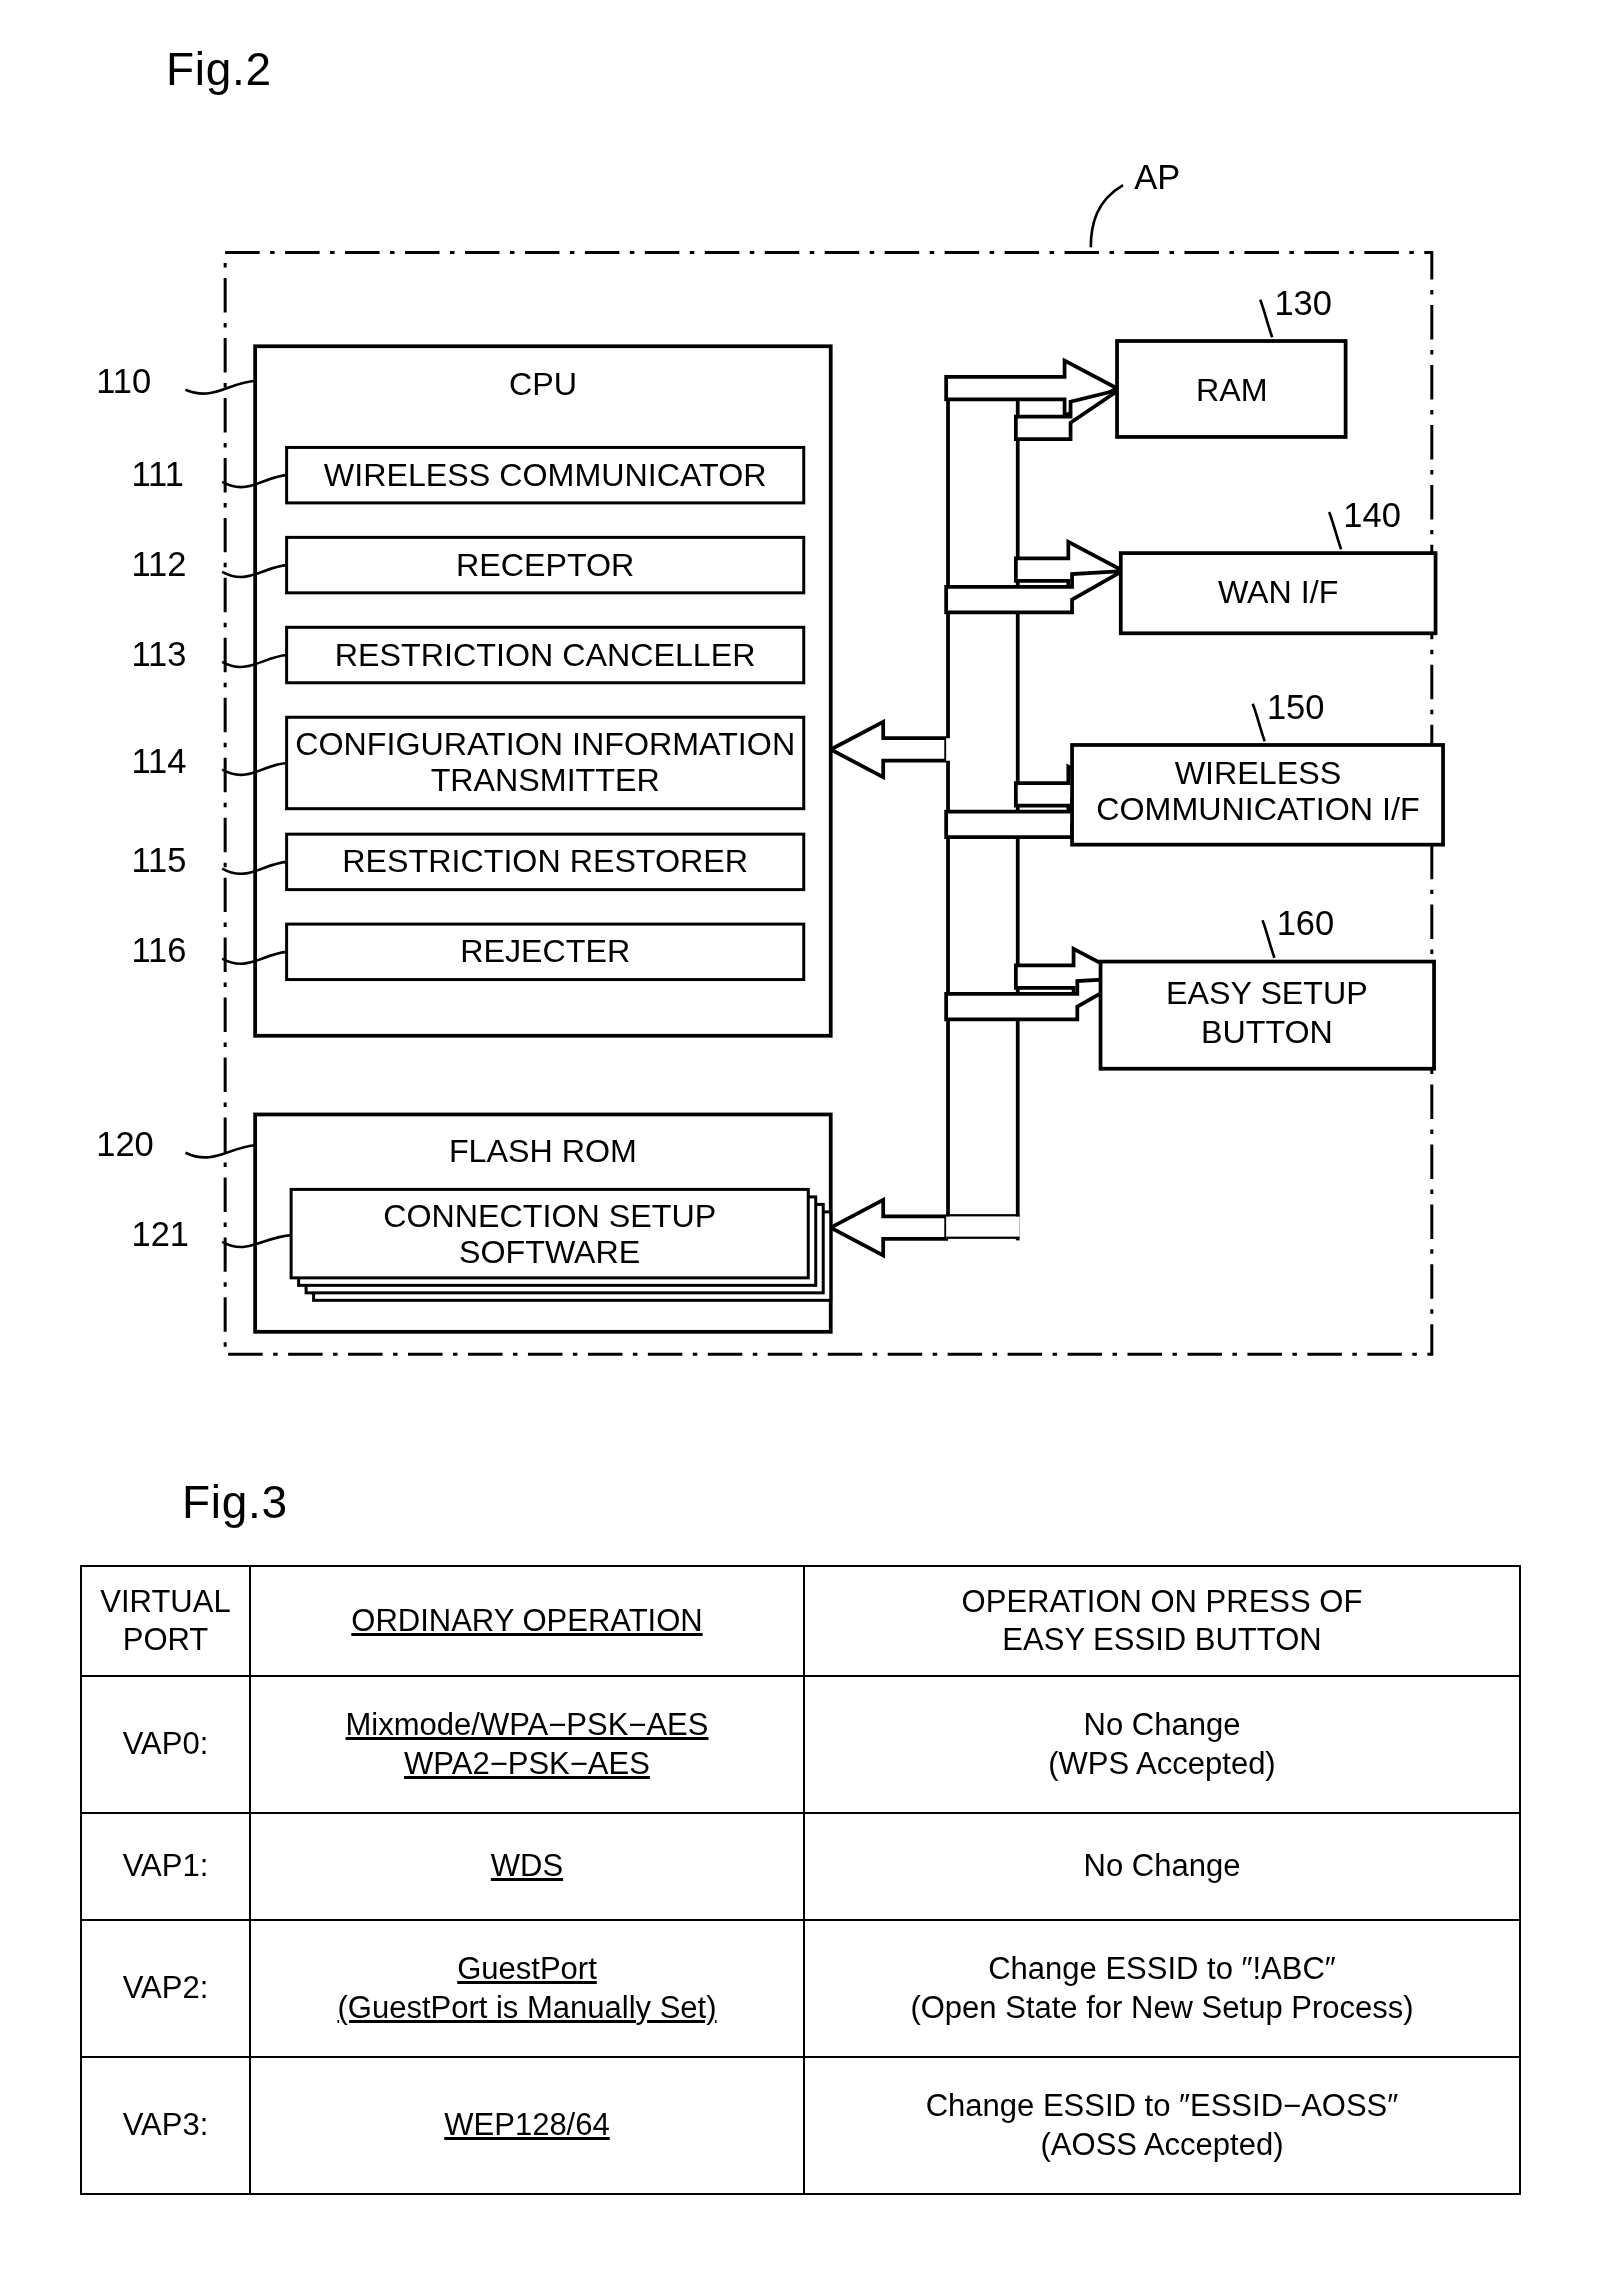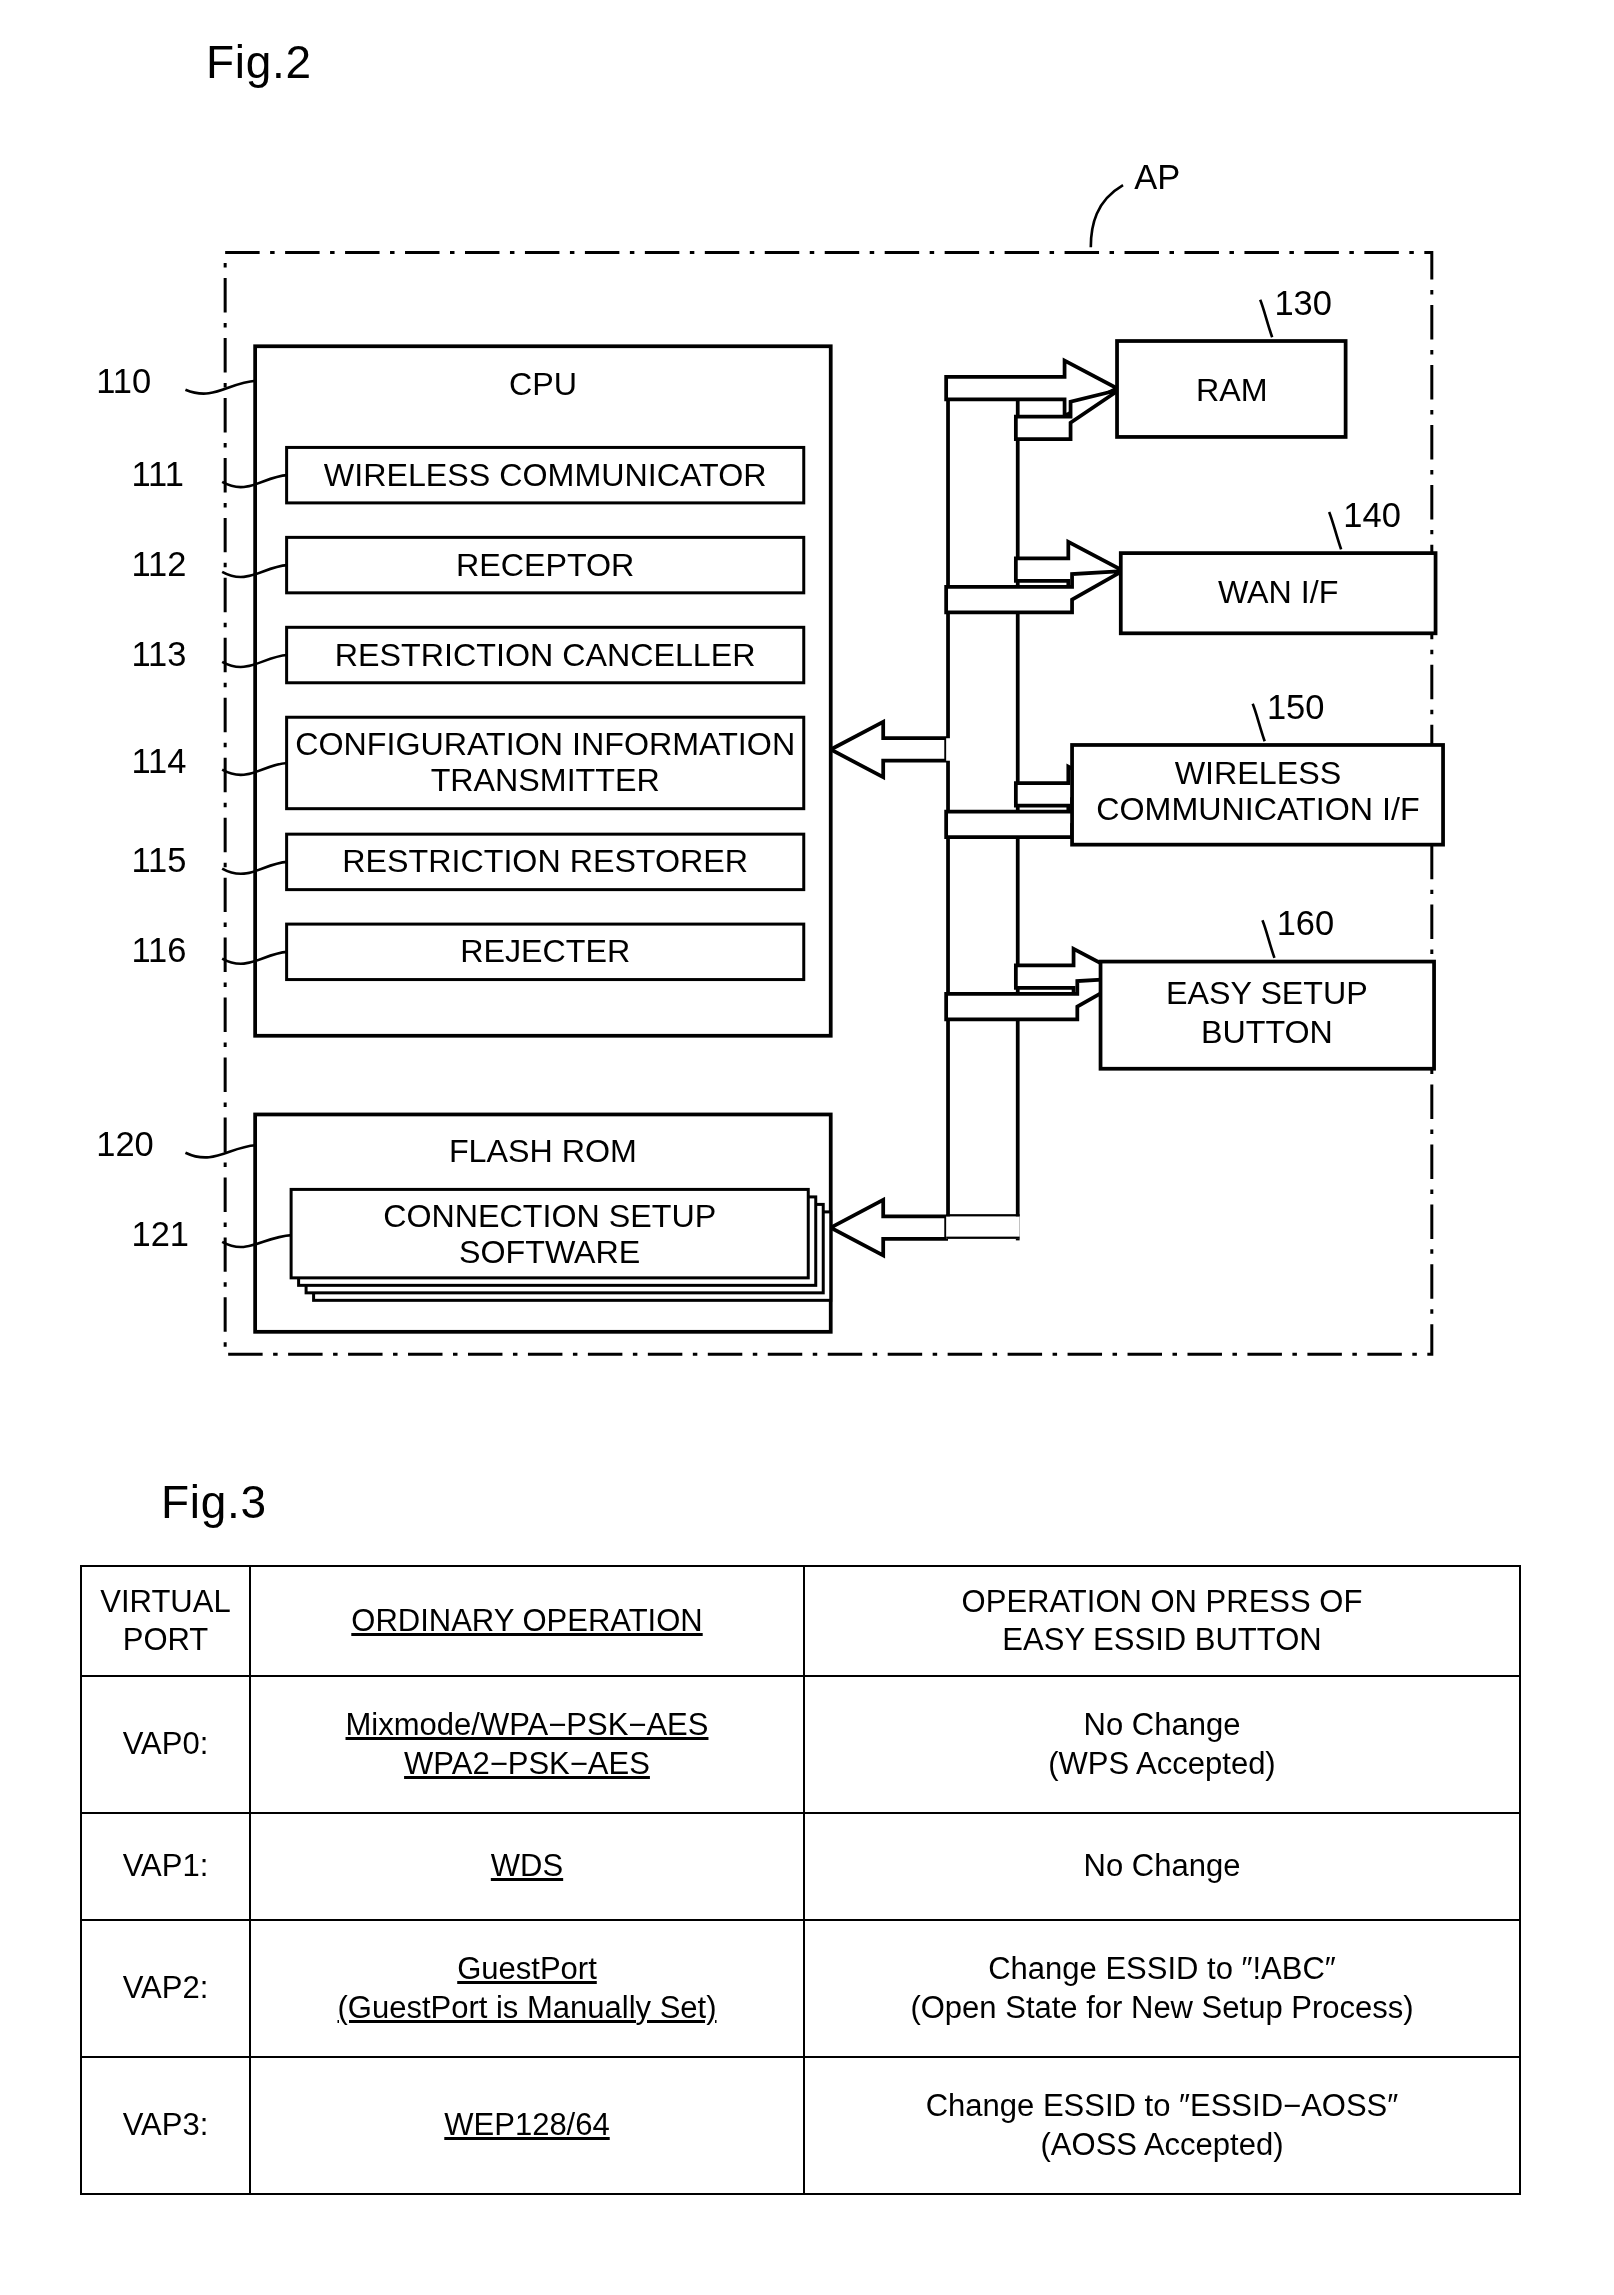--- a/index.html
+++ b/index.html
@@ -4,22 +4,22 @@
 <style>
   html,body{margin:0;padding:0;background:#ffffff;}
   body{
     width:1615px;height:2295px;position:relative;overflow:hidden;
     font-family:"Liberation Sans", sans-serif;color:#000;
   }
   .fig-label{
     position:absolute;font-size:46px;letter-spacing:0.7px;color:#000;
     font-family:"Liberation Sans", sans-serif;white-space:nowrap;
   }
-  #fig2-label{left:166px;top:35px;margin-left:40px;}
-  #fig3-label{left:161px;top:1475px;}
+  #fig2-label{left:166px;top:42px;}
+  #fig3-label{left:182px;top:1475px;}
 
   svg{position:absolute;left:0;top:0;}
   svg text{font-family:"Liberation Sans", sans-serif;fill:#000;}
   .bx{fill:#ffffff;stroke:#000;stroke-width:5;}
   .bx-thin{fill:#ffffff;stroke:#000;stroke-width:4;}
   .arrw{fill:#ffffff;stroke:#000;stroke-width:5;stroke-linejoin:miter;}
   .lead{fill:none;stroke:#000;stroke-width:3.5;}
   .apbound{fill:none;stroke:#000;stroke-width:4;
            stroke-dasharray:46 14 6 14;}
   .t-c{text-anchor:middle;}

